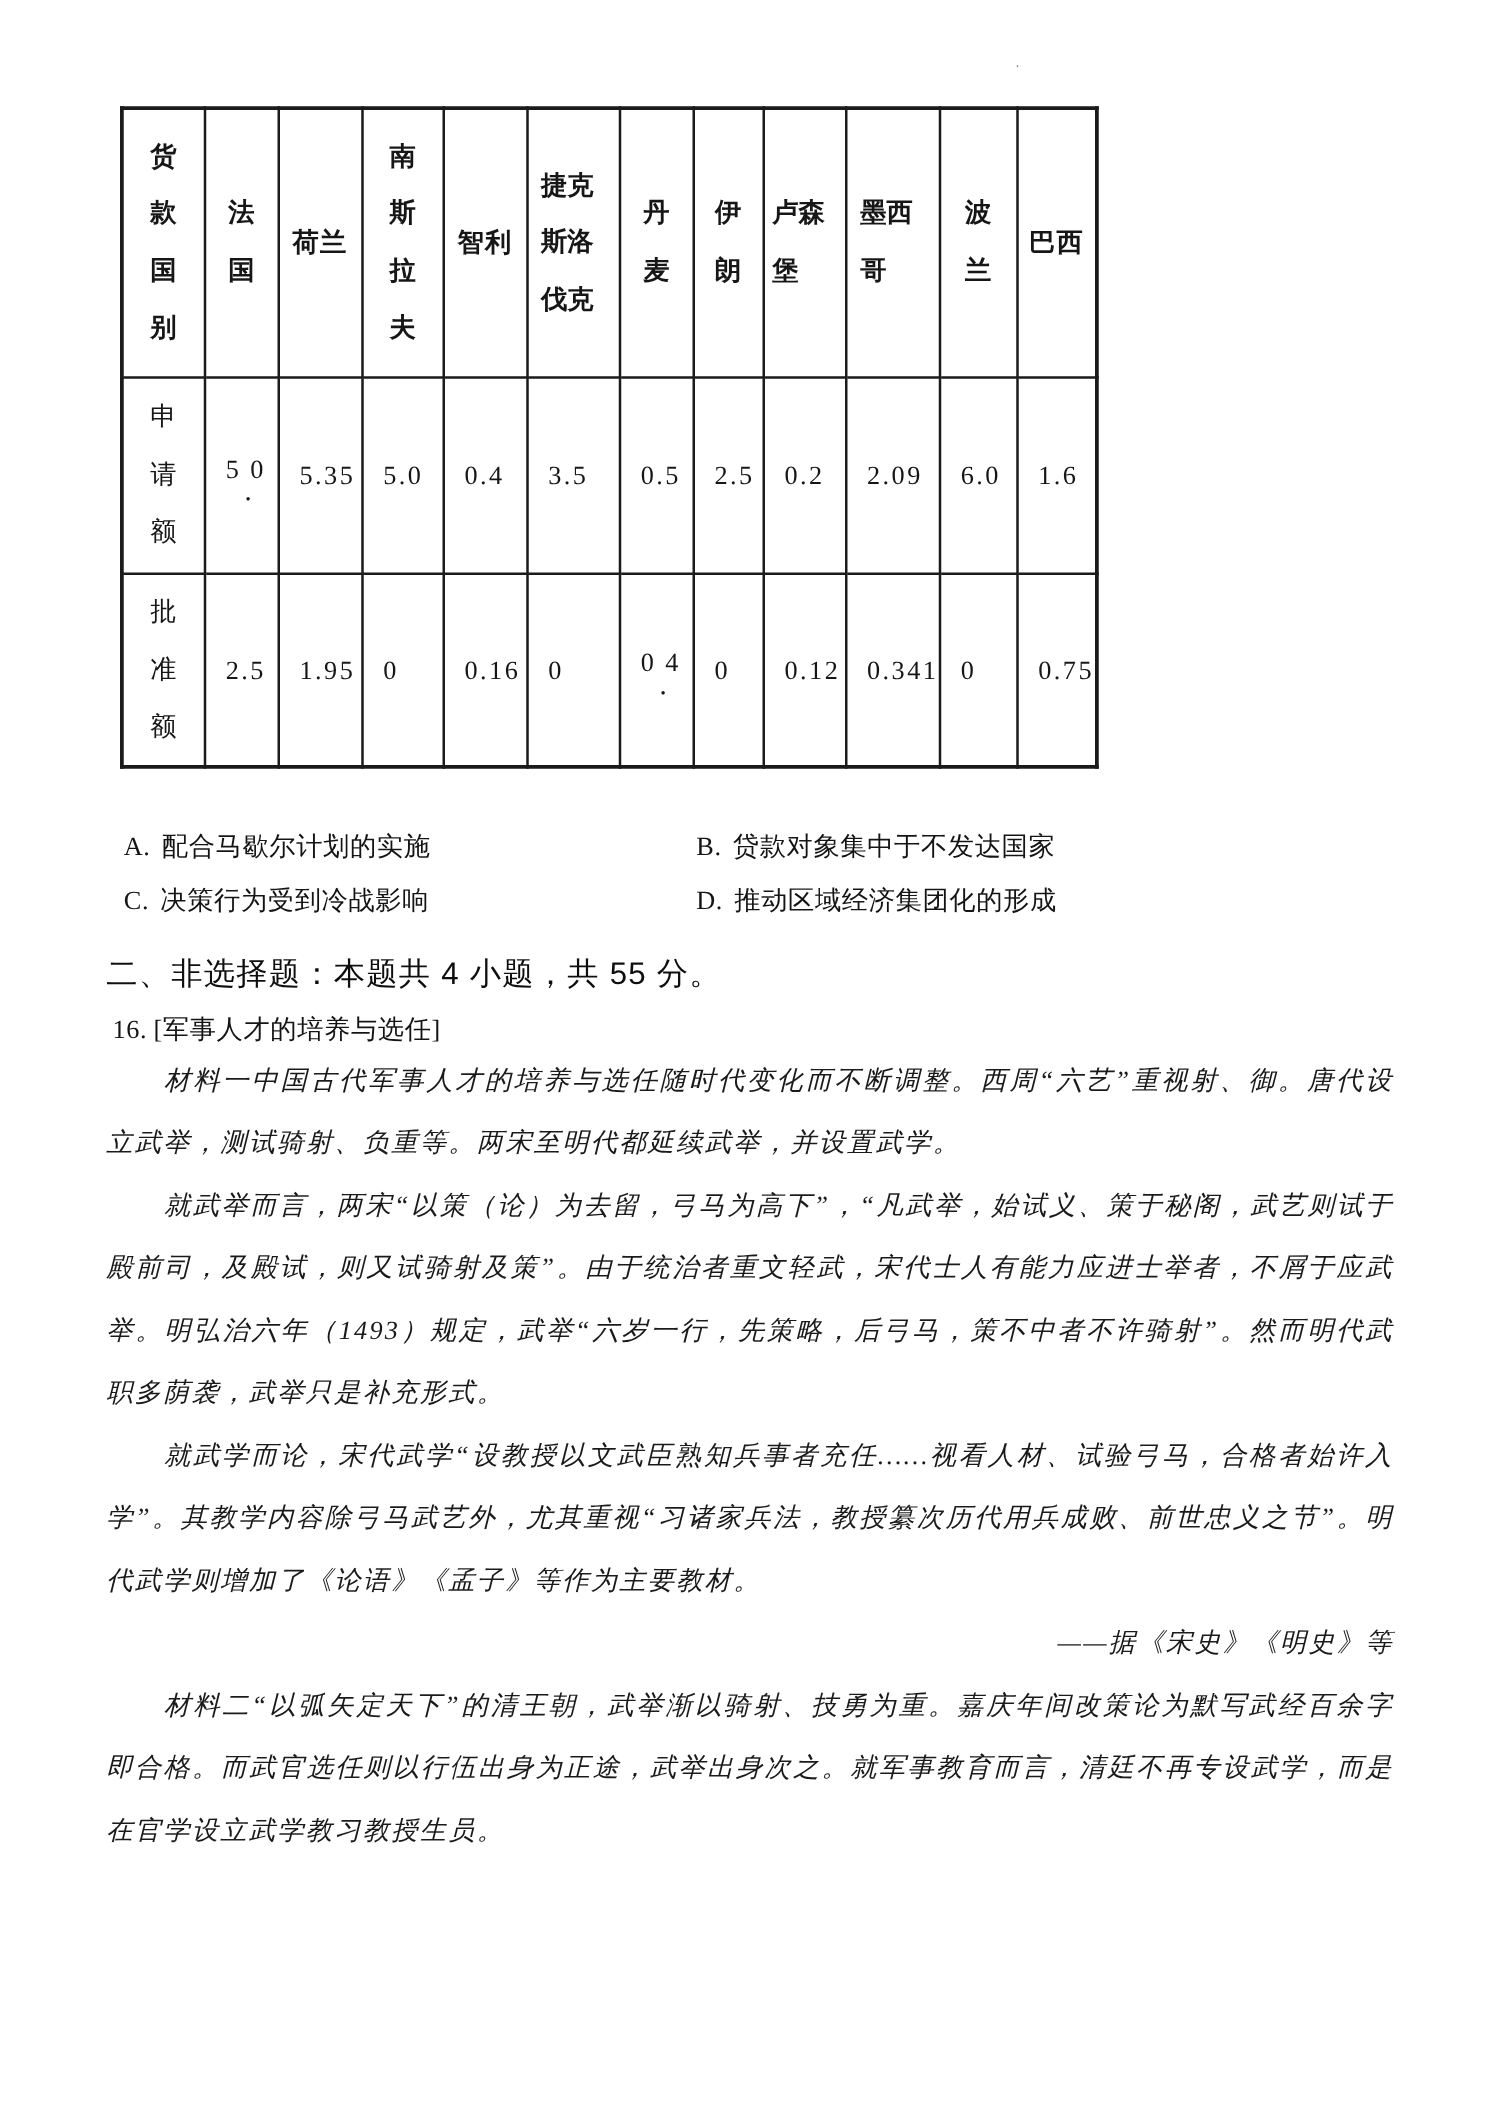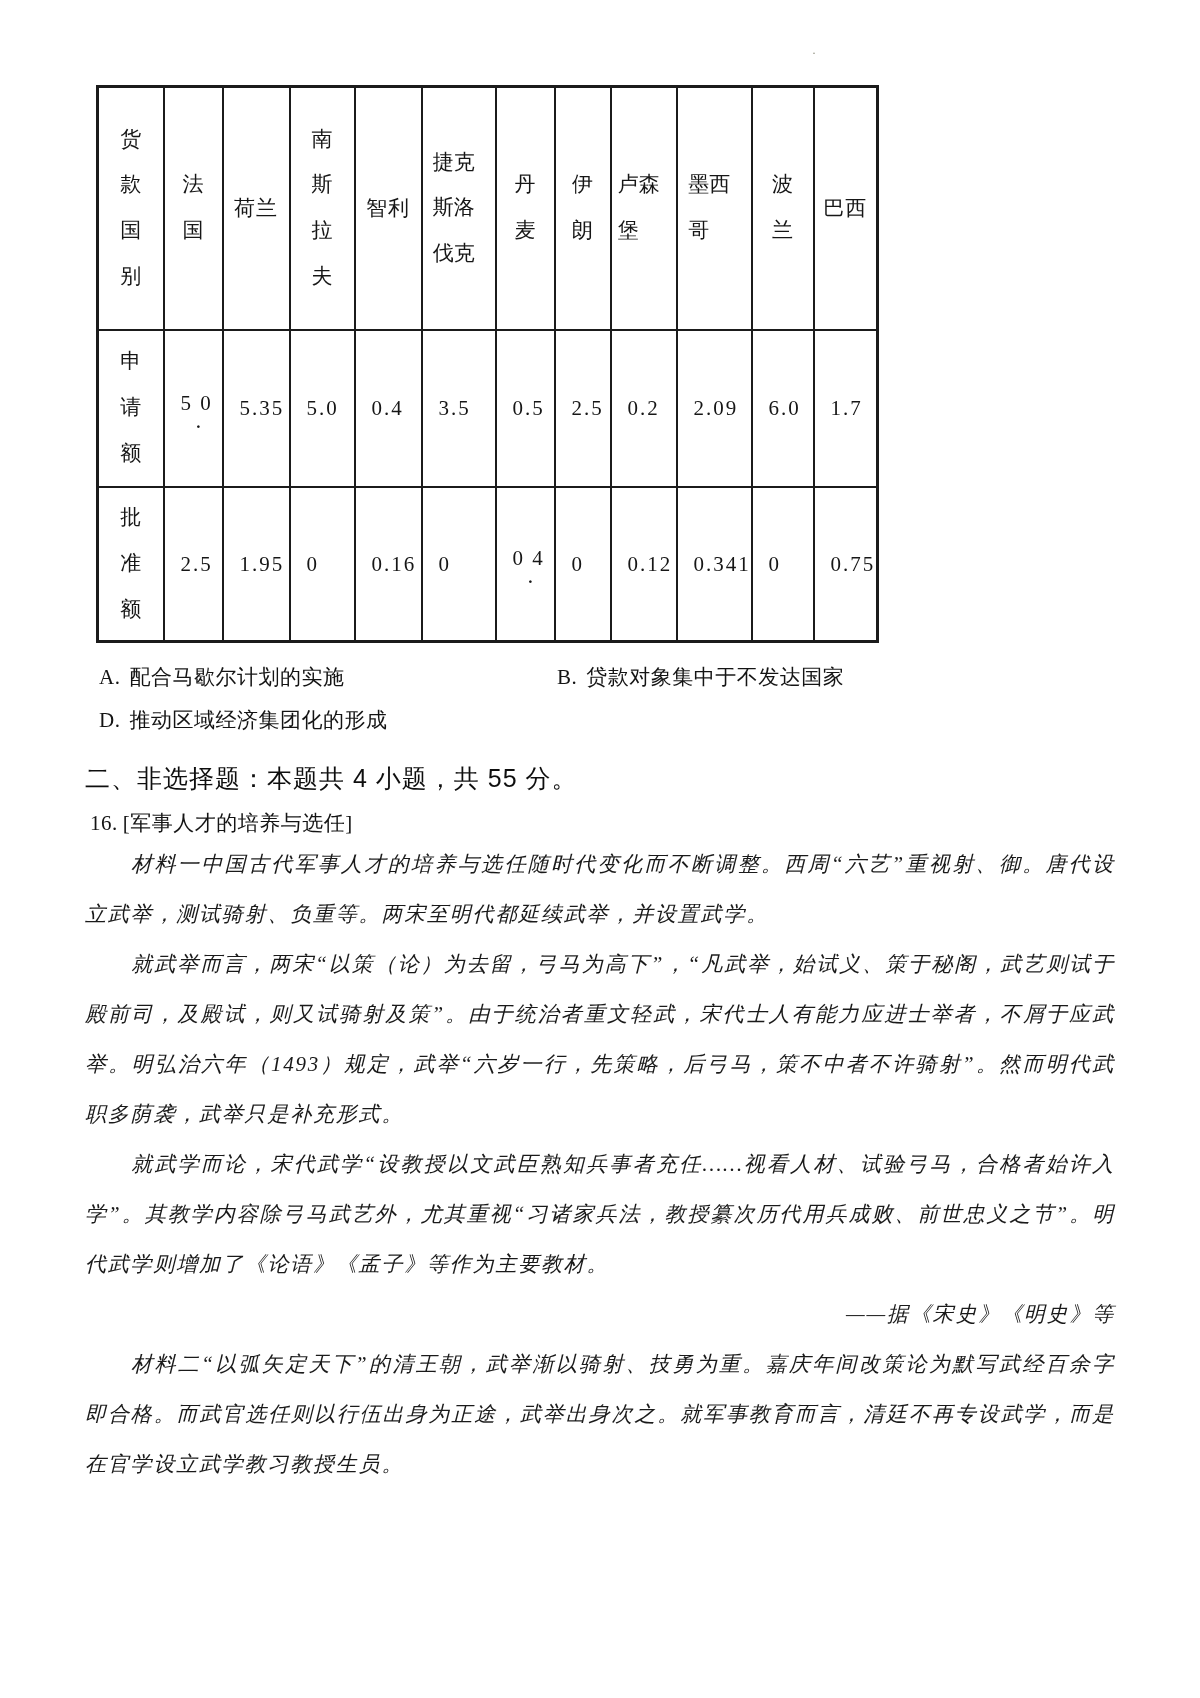--- a/index.html
+++ b/index.html
@@ -35,21 +35,21 @@
     table-layout: fixed;
     font-size: 21px;
     color: #161616;
   }
   table.loan-table td {
     border: 2px solid #1b1b1b;
     vertical-align: middle;
     background: #fff;
   }
   table.loan-table { border: 3px solid #1b1b1b; }
-  tr.hdr-row  td { height: 243px; }
+  tr.hdr-row  td { height: 215px; font-weight: bold; }
   tr.row-apply td { height: 157px; }
   tr.row-approve td { height: 155px; }
 
   .vblock {
     margin: 0 auto;
     word-break: break-all;
     line-height: 2.18;
     text-align: center;
   }
   .v1 .vblock { width: 1.25em; }
@@ -222,21 +222,21 @@
       <td class="num">
             <div class="cellnum"><span>0.2</span></div>
           </td>
       <td class="num">
             <div class="cellnum"><span>2.09</span></div>
           </td>
       <td class="num">
             <div class="cellnum"><span>6.0</span></div>
           </td>
       <td class="num">
-            <div class="cellnum"><span>1.7</span></div>
+            <div class="cellnum"><span>1.6</span></div>
           </td>
     </tr>
     <tr class="row-approve">
       <td class="v1">
             <div class="vblock">批准额</div>
           </td>
       <td class="num">
             <div class="cellnum"><span>2.5</span></div>
           </td>
       <td class="num">
@@ -269,20 +269,21 @@
       <td class="num">
             <div class="cellnum"><span>0.75</span></div>
           </td>
     </tr>
   </tbody>
     </table>
 
   <div class="options">
     <div><span class="opt-letter">A.</span><span>配合马歇尔计划的实施</span></div>
     <div><span class="opt-letter">B.</span><span>贷款对象集中于不发达国家</span></div>
+    <div><span class="opt-letter">C.</span><span>决策行为受到冷战影响</span></div>
     <div><span class="opt-letter">D.</span><span>推动区域经济集团化的形成</span></div>
   </div>
 
   <div class="section-heading">二、非选择题：本题共 4 小题，共 55 分。</div>
 
   <div class="q16">
     <span class="q-num">16.</span><span>[军事人才的培养与选任]</span>
   </div>
 
   <div class="materials">

